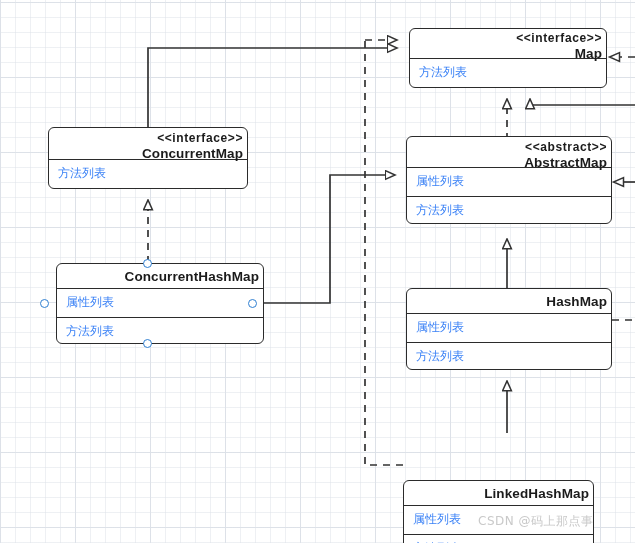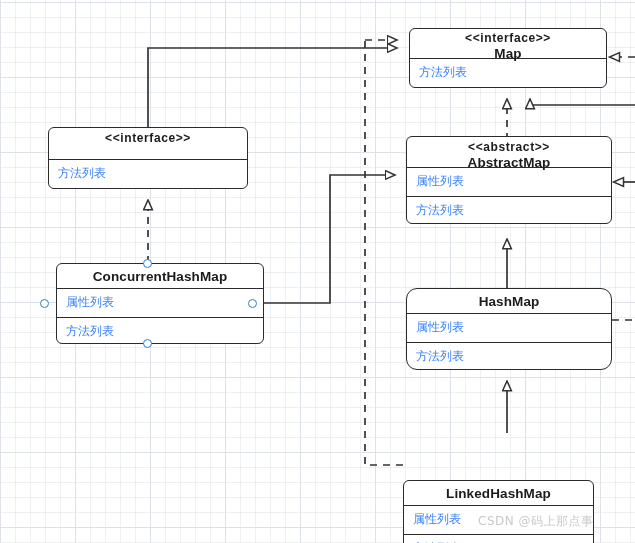--- a/index.html
+++ b/index.html
@@ -28,21 +28,21 @@
     position:absolute;
     background:#ffffff;
     border:1.6px solid #2b2b2b;
     border-radius:6px;
     box-sizing:border-box;
     overflow:hidden;
   }
   .node .hdr{
     box-sizing:border-box;
     width:100%;
-    text-align:center;
+    text-align:right;
     font-weight:bold;
     color:#1b1b1b;
     letter-spacing:.1px;
     padding:5px 4px 6px 4px;
     line-height:15px;
   }
   .node .hdr .stereo{
     display:block;
     font-weight:bold;
     font-size:12px;
@@ -61,21 +61,21 @@
     font-size:12px;
     color:#3b82f6;
     line-height:17px;
     height:29px;
   }
   
   #node-map            {left:409px; top:28px;  width:198px; height:60px;}
   #node-concurrentmap  {left:48px;  top:127px; width:200px; height:62px;}
   #node-abstractmap    {left:406px; top:136px; width:206px; height:88px;}
   #node-concurrenthash {left:44px;  top:263px; width:208px; height:81px;margin-left:12px;}
-  #node-hashmap        {left:406px; top:288px; width:206px; height:82px;border-radius:11px;}
+  #node-hashmap        {left:406px; top:288px; width:206px; height:82px;}
   #node-linkedhashmap  {left:403px; top:433px; width:191px; height:82px;margin-top:47px;}
 
   #node-map .hdr           {height:29px;padding-top:2px;}
   #node-concurrentmap .hdr {height:31px;padding-top:3px;}
   #node-abstractmap .hdr   {height:30px;padding-top:3px;}
   #node-concurrenthash .hdr{height:24px;padding-top:5px;}
   #node-hashmap .hdr       {height:24px;padding-top:5px;}
   #node-linkedhashmap .hdr {height:24px;padding-top:5px;}
 
   
@@ -150,20 +150,21 @@
     <div class="hdr">
       <span class="stereo">&lt;&lt;interface&gt;&gt;</span>
       <span class="nm">Map</span>
     </div>
     <div class="row">方法列表</div>
   </div>
 
   <div class="node" id="node-concurrentmap">
     <div class="hdr">
       <span class="stereo">&lt;&lt;interface&gt;&gt;</span>
+      <span class="nm">ConcurrentMap</span>
     </div>
     <div class="row">方法列表</div>
   </div>
 
   <div class="node" id="node-abstractmap">
     <div class="hdr">
       <span class="stereo">&lt;&lt;abstract&gt;&gt;</span>
       <span class="nm">AbstractMap</span>
     </div>
     <div class="row">属性列表</div>

